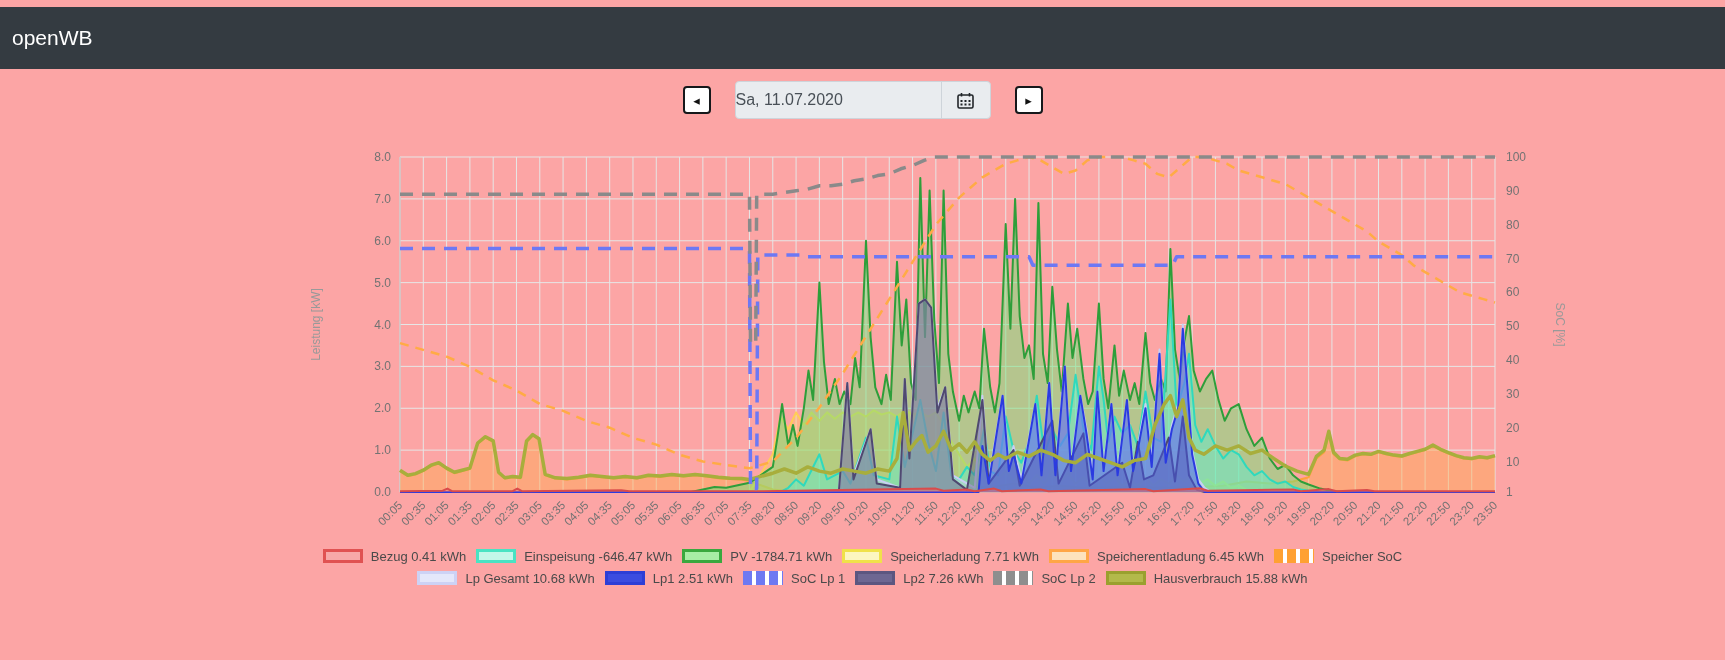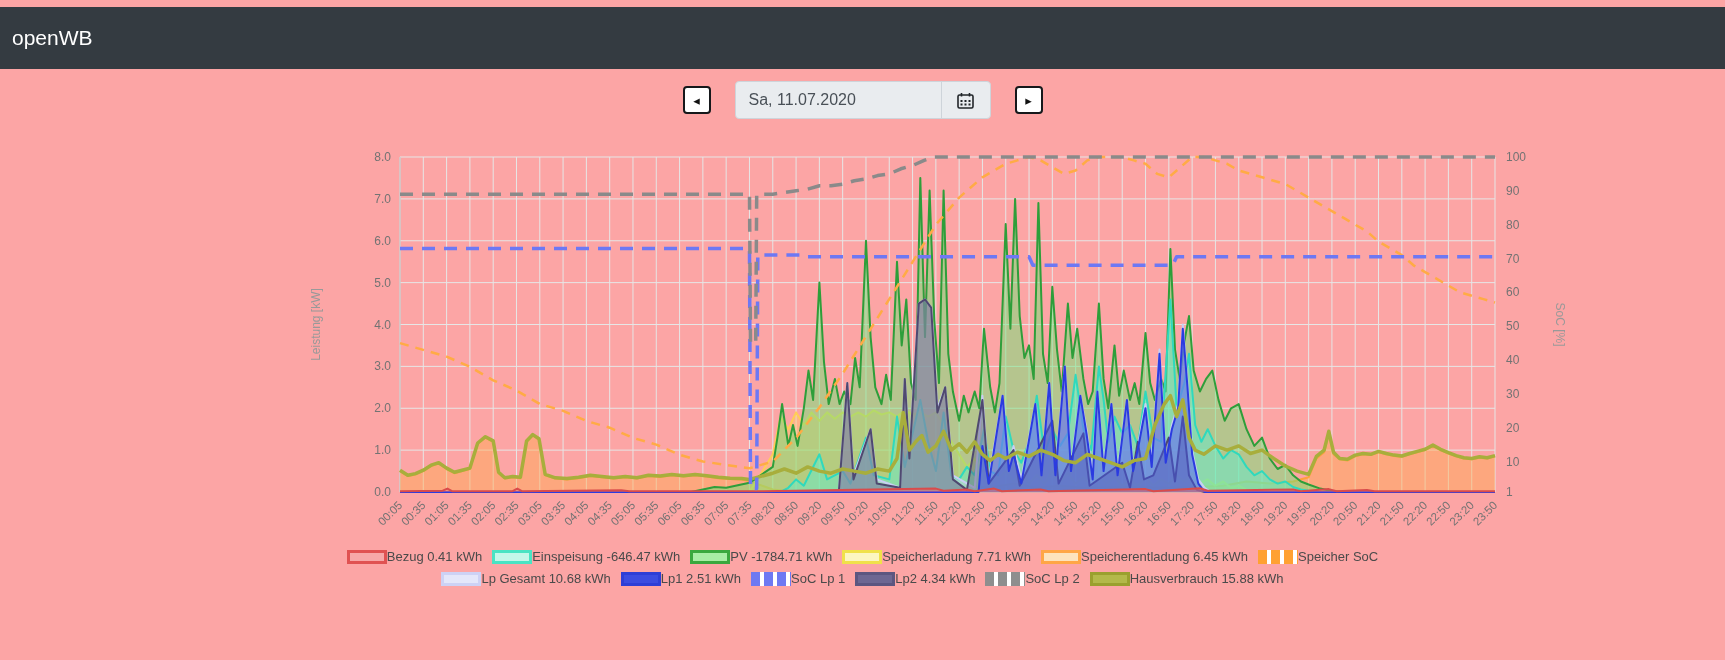--- a/index.html
+++ b/index.html
@@ -5,25 +5,25 @@
   html,body{margin:0;padding:0;background:#fff;font-family:"Liberation Sans",sans-serif;}
   .page{position:relative;width:1725px;height:660px;background:#fca5a5;overflow:hidden;}
   .navbar{margin-top:7px;height:62px;background:#343b41;display:flex;align-items:center;padding:0 0 0 12px;box-sizing:border-box;}
   .brand{color:#fff;font-size:21px;margin-right:30px;}
   .nav-links{display:flex;align-items:center;}
   .nav-link{color:#99a1a7;font-size:16.5px;padding:0 11px;cursor:pointer;}
   .page-title{text-align:center;margin-top:10px;font-size:25px;font-weight:bold;color:#15191d;line-height:30px;}
   .controls{margin-top:12px;display:flex;justify-content:center;align-items:center;gap:24px;height:38px;}
   .arrow-btn{width:28px;height:28px;border:2px solid #16181b;border-radius:4px;background:#fff;display:flex;align-items:center;justify-content:center;font-size:13px;color:#111;cursor:pointer;box-sizing:border-box;}
   .date-group{display:flex;width:256px;height:38px;border:1px solid #ced4da;border-radius:4px;background:#e9ecef;box-sizing:border-box;overflow:hidden;}
-  .date-input{flex:1;display:flex;align-items:center;padding-left:13px;font-size:16px;color:#495057;}
+  .date-input{flex:1;display:flex;align-items:center;font-size:16px;color:#495057;}
   .cal-btn{width:48px;display:flex;align-items:center;justify-content:center;border-left:1px solid #ced4da;cursor:pointer;}
   .chart-wrap{position:relative;width:1725px;height:424px;margin-top:2px;}
   .legend{display:flex;justify-content:center;align-items:center;gap:10px;height:22px;}
-  .legend-item{display:flex;align-items:flex-end;cursor:pointer;}
+  .legend-item{display:flex;align-items:flex-start;gap:8px;cursor:pointer;}
   .legend-swatch{width:40px;height:14px;box-sizing:border-box;display:inline-block;}
   .legend-label{font-size:13px;color:#4a4a4a;white-space:nowrap;}
 </style>
 </head>
 <body>
 
 <div class="page">
   <div class="navbar">
     <span class="brand">openWB</span>
   </div>
@@ -243,21 +243,21 @@
       <span class="legend-item">
         <span class="legend-swatch" style="background: rgb(59, 76, 224); border: 3px solid rgb(45, 62, 214);"></span>
         <span class="legend-label">Lp1 2.51 kWh</span>
       </span>
       <span class="legend-item">
         <span class="legend-swatch" style="background: repeating-linear-gradient(90deg, rgb(110, 121, 242) 0px, rgb(110, 121, 242) 9px, rgb(255, 255, 255) 9px, rgb(255, 255, 255) 13px);"></span>
         <span class="legend-label">SoC Lp 1</span>
       </span>
       <span class="legend-item">
         <span class="legend-swatch" style="background: rgb(109, 103, 146); border: 3px solid rgb(92, 86, 128);"></span>
-        <span class="legend-label">Lp2 4.34 kWh</span>
+        <span class="legend-label">Lp2 7.26 kWh</span>
       </span>
       <span class="legend-item">
         <span class="legend-swatch" style="background: repeating-linear-gradient(90deg, rgb(142, 142, 142) 0px, rgb(142, 142, 142) 9px, rgb(255, 255, 255) 9px, rgb(255, 255, 255) 13px);"></span>
         <span class="legend-label">SoC Lp 2</span>
       </span>
       <span class="legend-item">
         <span class="legend-swatch" style="background: rgb(179, 185, 74); border: 3px solid rgb(154, 160, 46);"></span>
         <span class="legend-label">Hausverbrauch 15.88 kWh</span>
       </span>
     </div>

